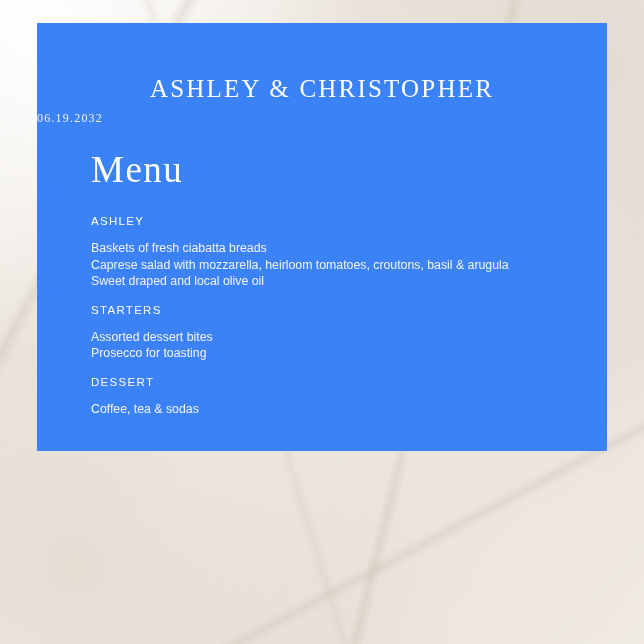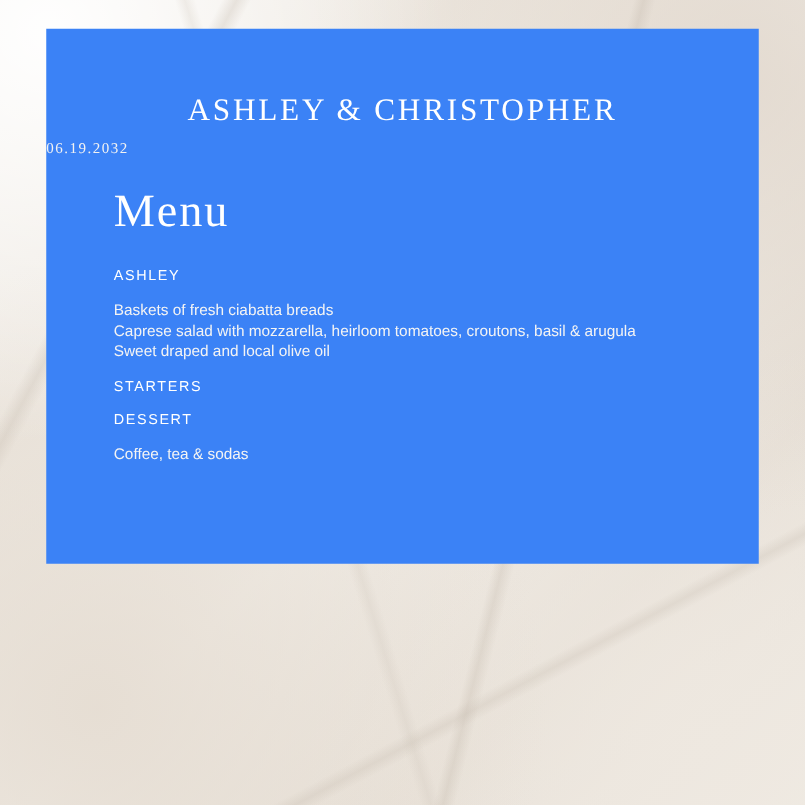--- a/index.html
+++ b/index.html
@@ -117,20 +117,24 @@
           <div class="item">Caprese salad with mozzarella, heirloom tomatoes, croutons, basil &amp; arugula</div>
           <div class="item">Sweet draped and local olive oil</div>
         </div>
       </div>
       <div class="section">
         <div class="section-items">
         </div>
       </div>
       <div class="section">
         <div class="section-title">STARTERS</div>
+        <div class="section-items">
+          <div class="item">Assorted dessert bites</div>
+          <div class="item">Prosecco for toasting</div>
+        </div>
       </div>
       <div class="section">
         <div class="section-title">DESSERT</div>
         <div class="section-items">
           <div class="item">Coffee, tea &amp; sodas</div>
         </div>
       </div>
     </div>
 </div>
 

